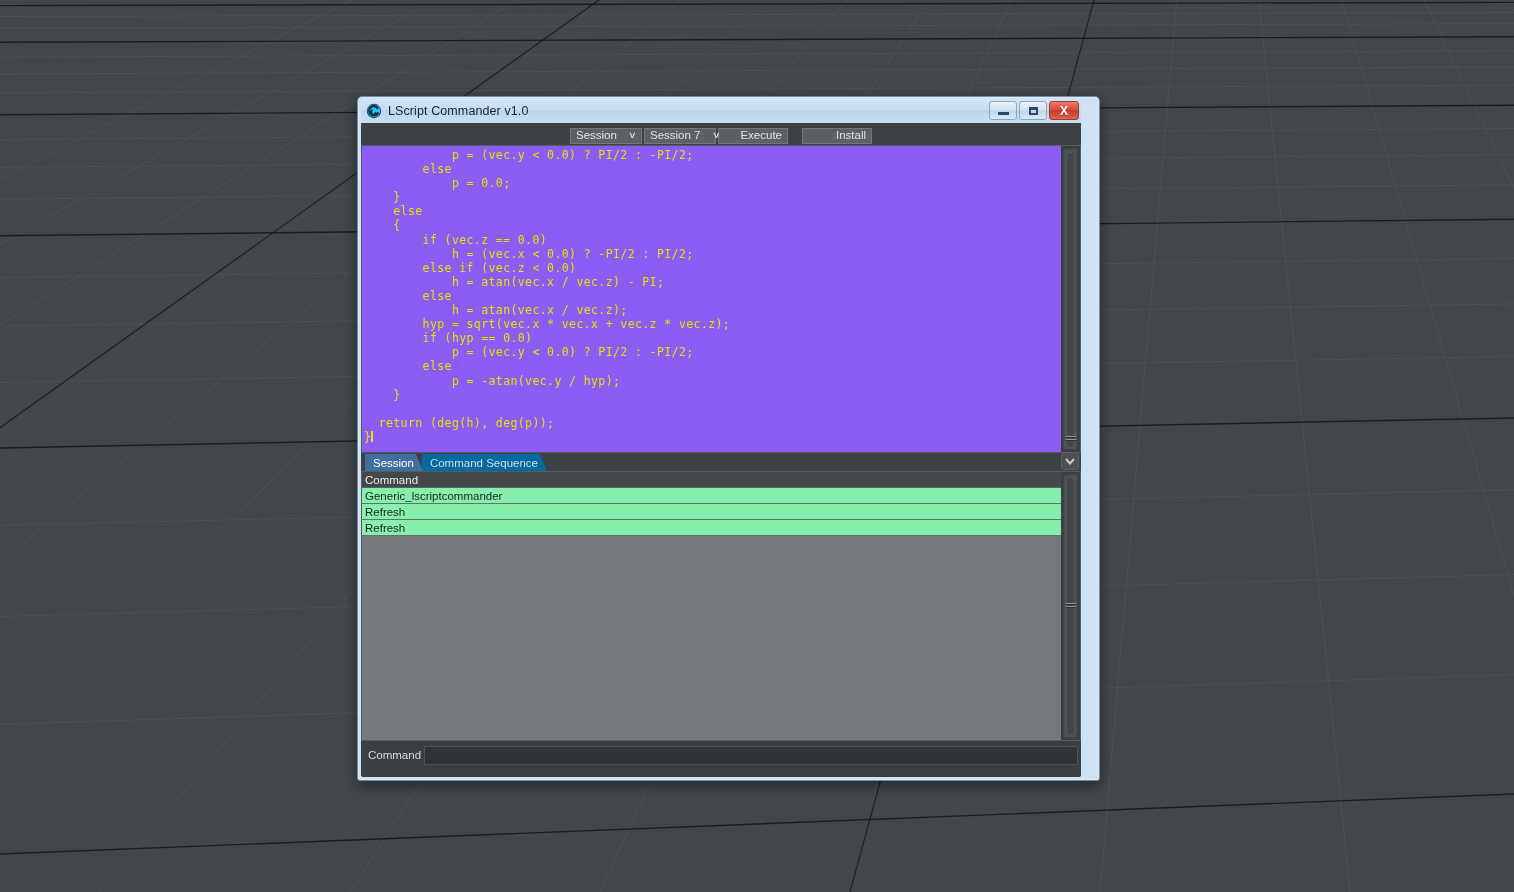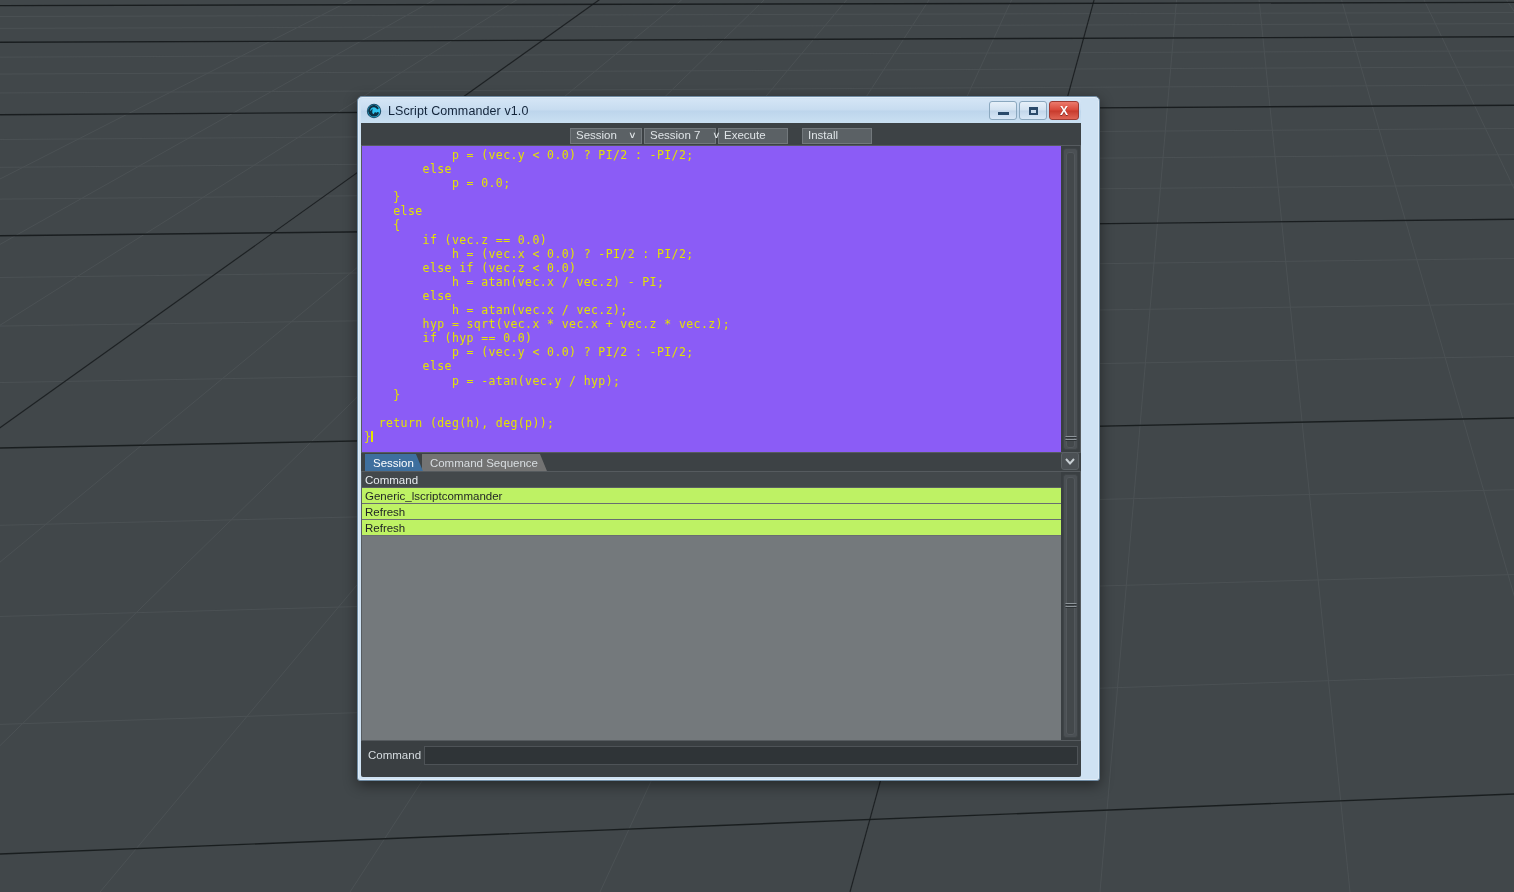--- a/index.html
+++ b/index.html
@@ -75,21 +75,21 @@
     background:#5b6165;
     border:1px solid #72787c;
     color:#dfe4e7; font-size:11.5px;
     display:flex; align-items:center;
     padding:0 5px;
     white-space:nowrap;
     line-height:1;
   }
   .ctl.dropdown { justify-content:space-between; gap:10px; }
   .ctl .caret { font-size:9px; color:#e2e7ea; transform:scaleX(1.25); margin-left:2px; }
-  .ctl.btn { justify-content:flex-start; }
+  .ctl.btn { justify-content:flex-end; }
   #ctl-session   { width:72px; }
   #ctl-session1  { width:72px; }
   #ctl-execute   { width:70px; }
   #ctl-install   { width:70px; margin-left:12px; }
 
   
   #editor-wrap { position:relative; height:308px; margin:0 0 0 0; display:flex; }
   #editor {
     flex:1 1 auto;
     background:#8b5cf6;
@@ -135,21 +135,21 @@
   
   #tabs-row {
     height:18px; background:#3d4245;
     display:flex; align-items:flex-end; position:relative;
     padding-left:4px;
   }
   .tab {
     height:17px; font-size:11.5px; color:#d8dde1;
     display:flex; align-items:center;
     padding:0 9px 0 8px;
-    background:#737373;
+    background:#0369a1;
     position:relative;
     clip-path:polygon(0 0, calc(100% - 7px) 0, 100% 100%, 0 100%);
     margin-right:-1px;
   }
   .tab.active { background:#3e6f9e; color:#ffffff; z-index:3; }
   #tab-scrollbtn {
     position:absolute; right:2px; top:-1px;
     width:18px; height:18px;
     background:#4b5054; border:1px solid #5b6165; border-radius:3px;
     display:flex; align-items:center; justify-content:center;
@@ -163,21 +163,21 @@
     border:1px solid #565b5f; border-right:none;
     overflow:hidden;
   }
   #list-head {
     height:16px; background:#43484b; color:#e6ebef;
     font-size:11.5px; display:flex; align-items:center;
     padding-left:3px;
     border-bottom:1px solid #5a5f63;
   }
   .lrow {
-    height:16px; background:#bef264; color:#1e2225;
+    height:16px; background:#86efac; color:#1e2225;
     font-size:11.5px; display:flex; align-items:center;
     padding-left:3px;
     border-bottom:1px solid #696e71;
   }
   #list-scroll {
     width:20px; background:#3a3f42;
     border:1px solid #565b5f; border-left:none;
     position:relative;
   }
   #list-track {

